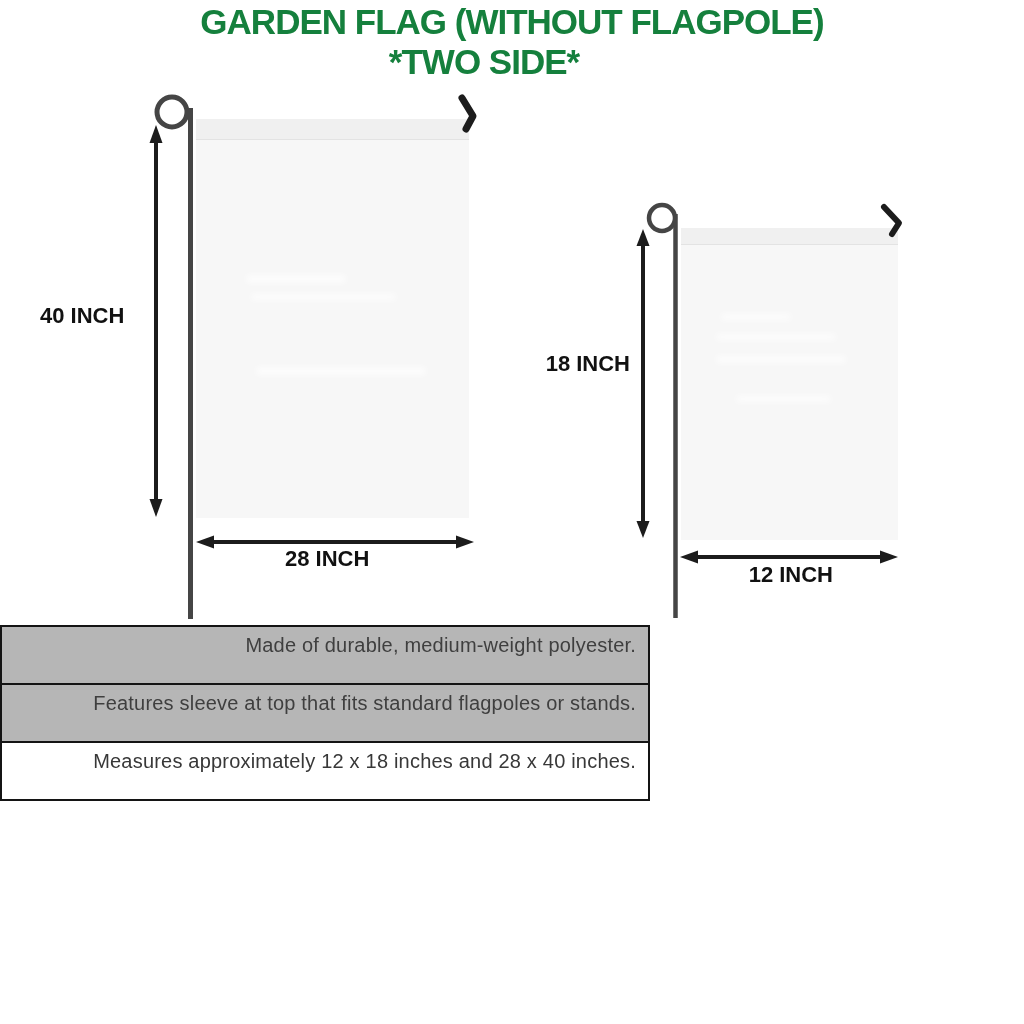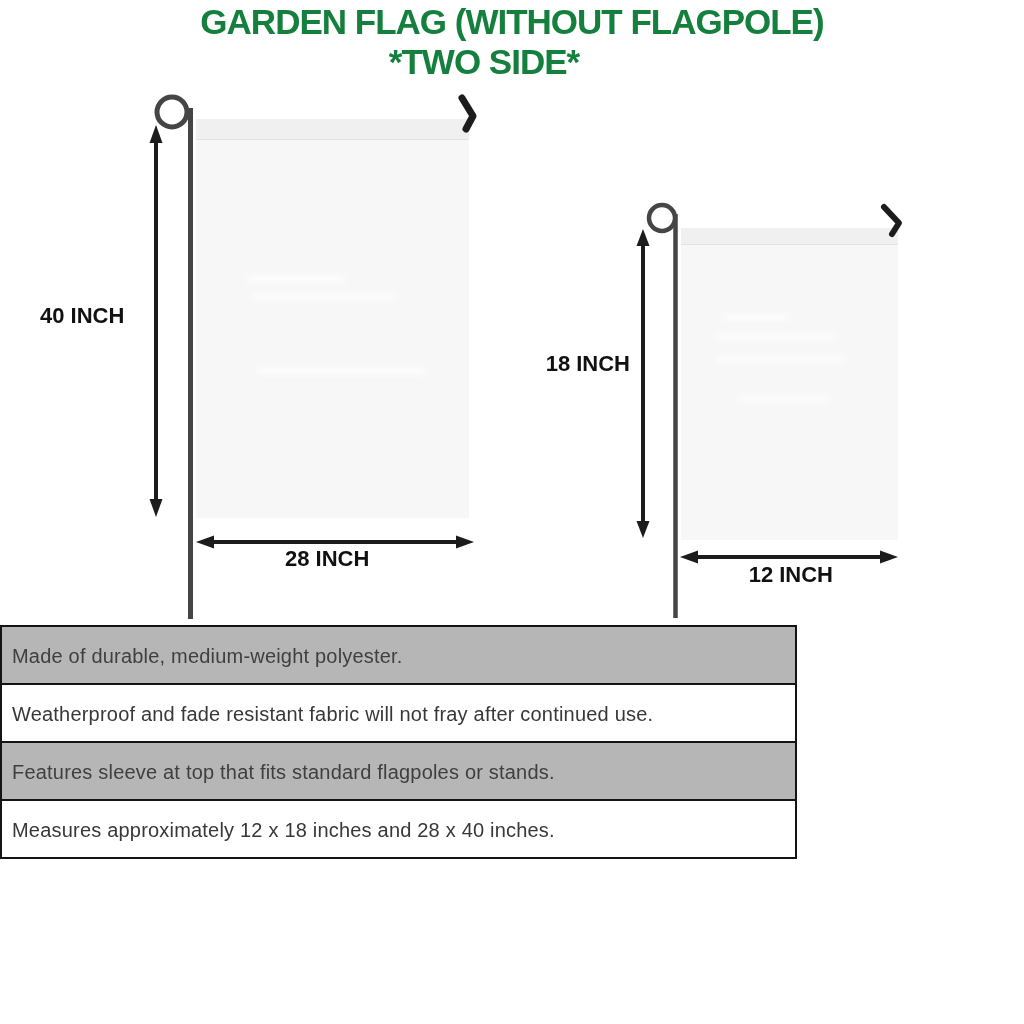--- a/index.html
+++ b/index.html
@@ -76,29 +76,30 @@
   .dim-12 { left: 748px; top: 562px; width: 85px;  text-align: right; }
   
   .features {
     position: absolute;
     left: 0;
     top: 625px;
     width: 797px;
   }
   .feature-row {
     box-sizing: border-box;
-    width: 797px;
+    width: 650px;
     height: 60px;
     border: 2px solid #141414;
     background: #ffffff;
-    padding: 16px 12px 0 10px;
+    padding: 5px 12px 0 10px;
     font-size: 20px;
     line-height: 26px;
     color: #383838;
     letter-spacing: 0.2px;
+    text-align: right;
   }
   .feature-row + .feature-row { margin-top: -2px; }
   .feature-row.shaded { background: #b6b6b6; color: #3f3f3f; }
 </style>
 </head>
 <body>
 
 <div class="canvas">
 
   <div class="title">
@@ -162,23 +163,20 @@
 
   <div class="dim-label dim-40">40 INCH</div>
   <div class="dim-label dim-28">28 INCH</div>
   <div class="dim-label dim-18">18 INCH</div>
   <div class="dim-label dim-12">12 INCH</div>
 
   <div class="features">
     <div class="feature-row shaded">
       <span>Made of durable, medium-weight polyester.</span>
     </div>
-    <div class="feature-row">
-      <span>Weatherproof and fade resistant fabric will not fray after continued use.</span>
-    </div>
     <div class="feature-row shaded">
       <span>Features sleeve at top that fits standard flagpoles or stands.</span>
     </div>
     <div class="feature-row">
       <span>Measures approximately 12 x 18 inches and 28 x 40 inches.</span>
     </div>
   </div>
 
 </div>
 

